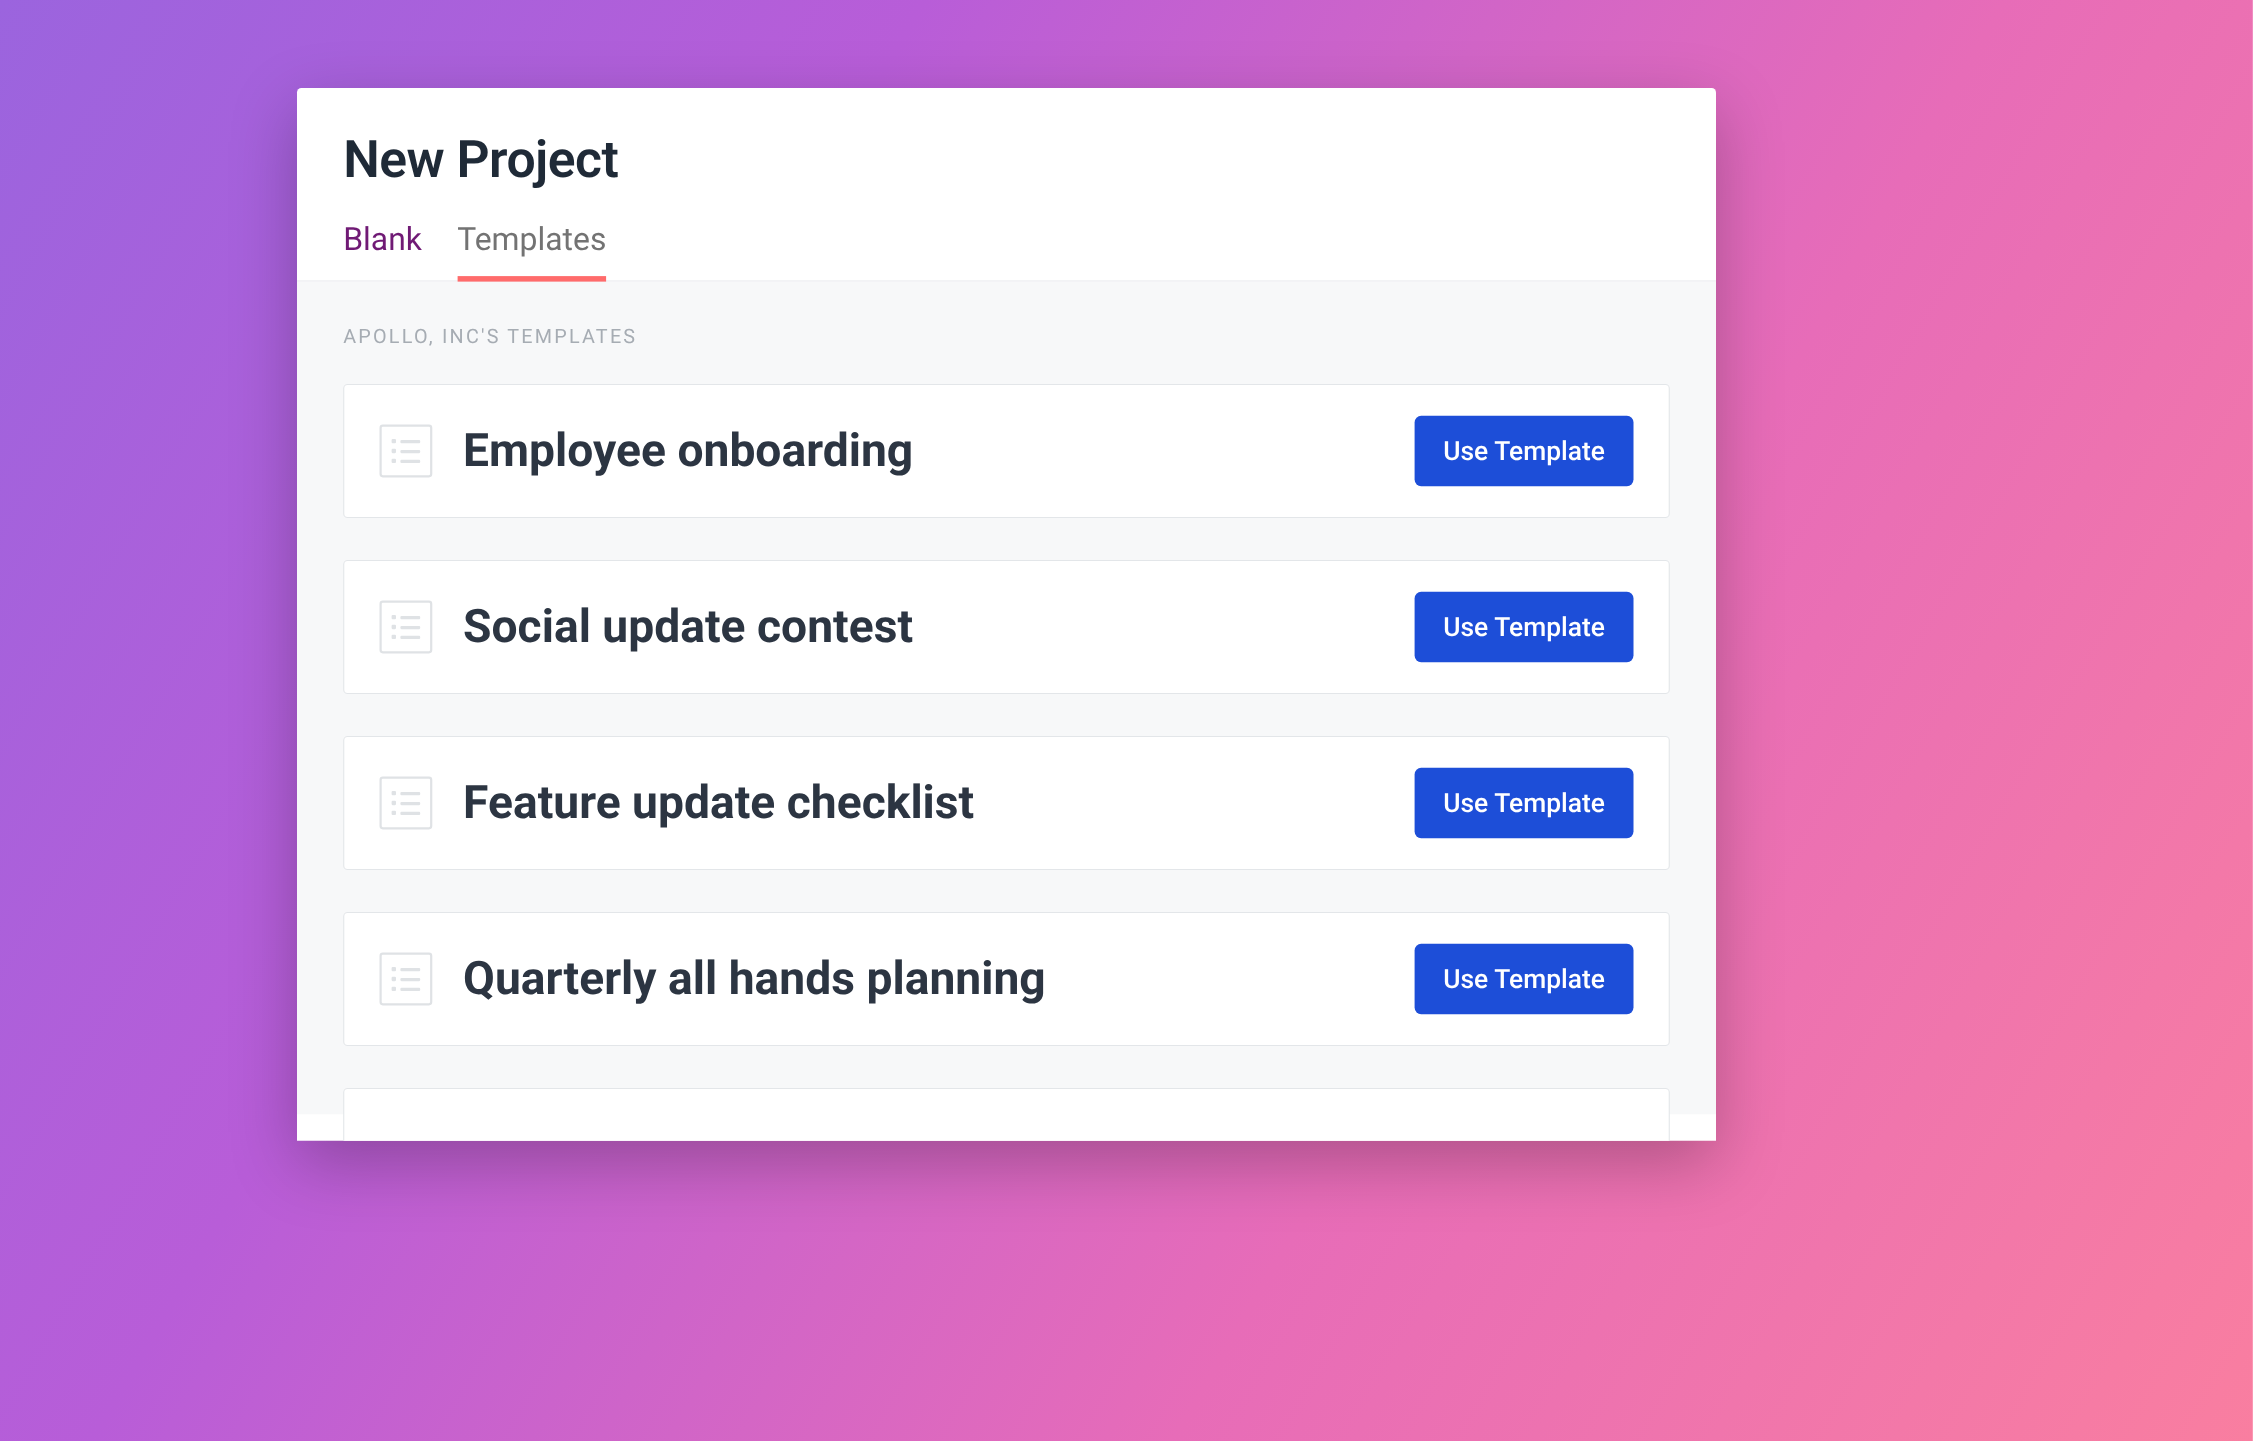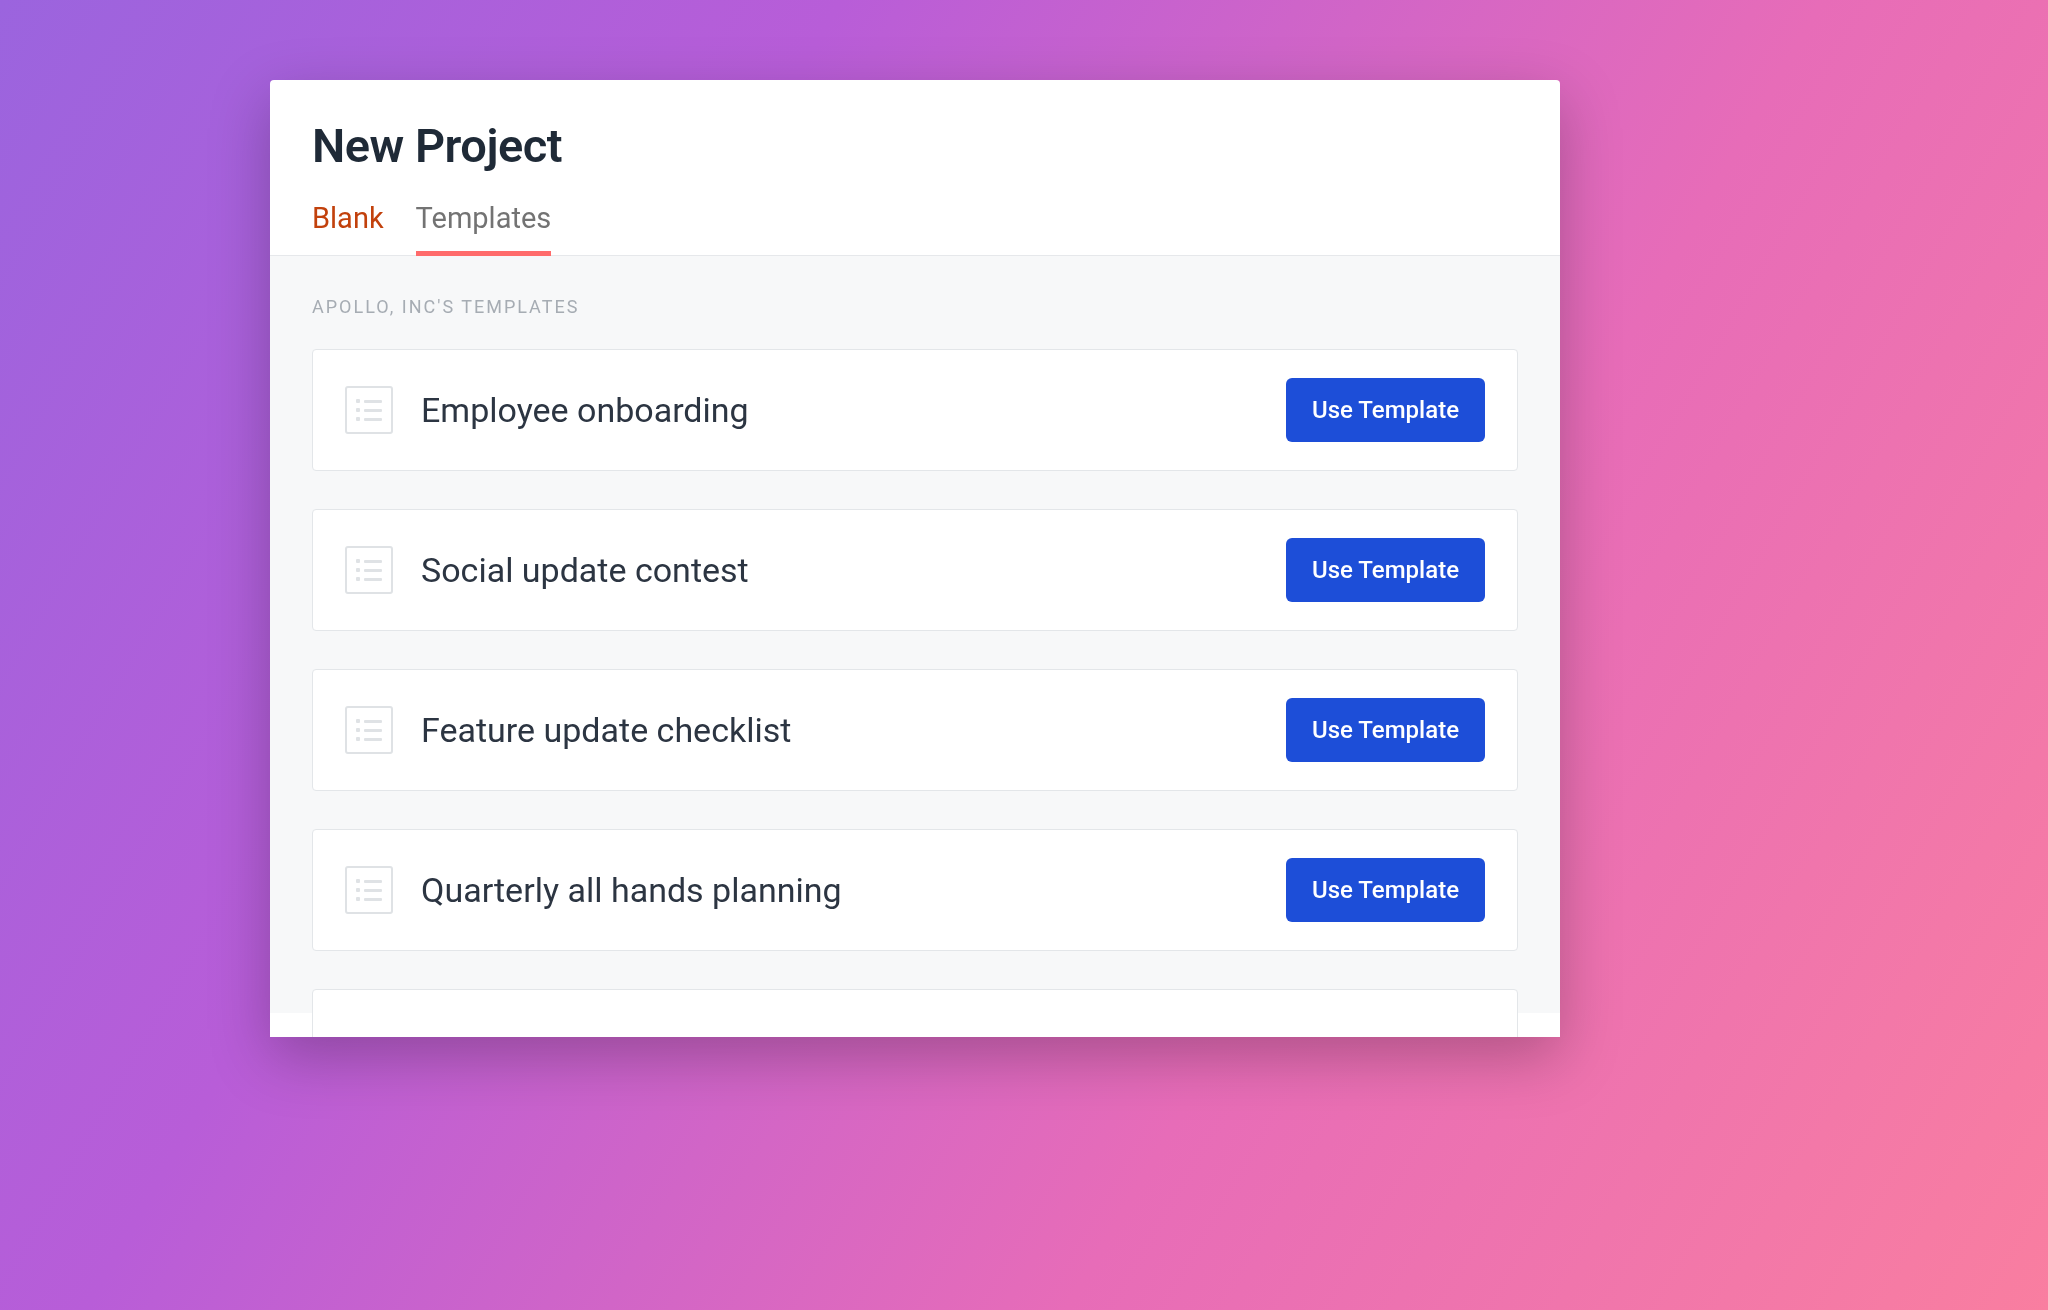--- a/index.html
+++ b/index.html
@@ -41,21 +41,21 @@
     .tabs {
       display: flex;
       gap: 32px;
       margin-top: 28px;
       border-bottom: 1px solid #e6e8eb;
       padding-left: 42px;
     }
     
     .tab {
       font-size: 29px;
-      color: #c2410c;
+      color: #701a75;
       padding-bottom: 16px;
       cursor: pointer;
       border-bottom: 5px solid transparent;
       margin-bottom: -1px;
     }
     
     .tab.active {
       color: #737373;
       border-bottom-color: #ff6b6b;
     }
@@ -112,23 +112,23 @@
     }
     
     .template-icon-bar {
       width: 18px;
       height: 3px;
       background: #dfe2e5;
       border-radius: 1px;
     }
     
     .template-name {
-      font-size: 34px;
+      font-size: 42px;
       color: #2c3542;
-      font-weight: 400;
+      font-weight: 700;
       margin-left: 28px;
       flex: 1;
     }
     
     .use-template-btn {
       background: #1d4ed8;
       color: #ffffff;
       border: none;
       border-radius: 6px;
       padding: 18px 26px;

